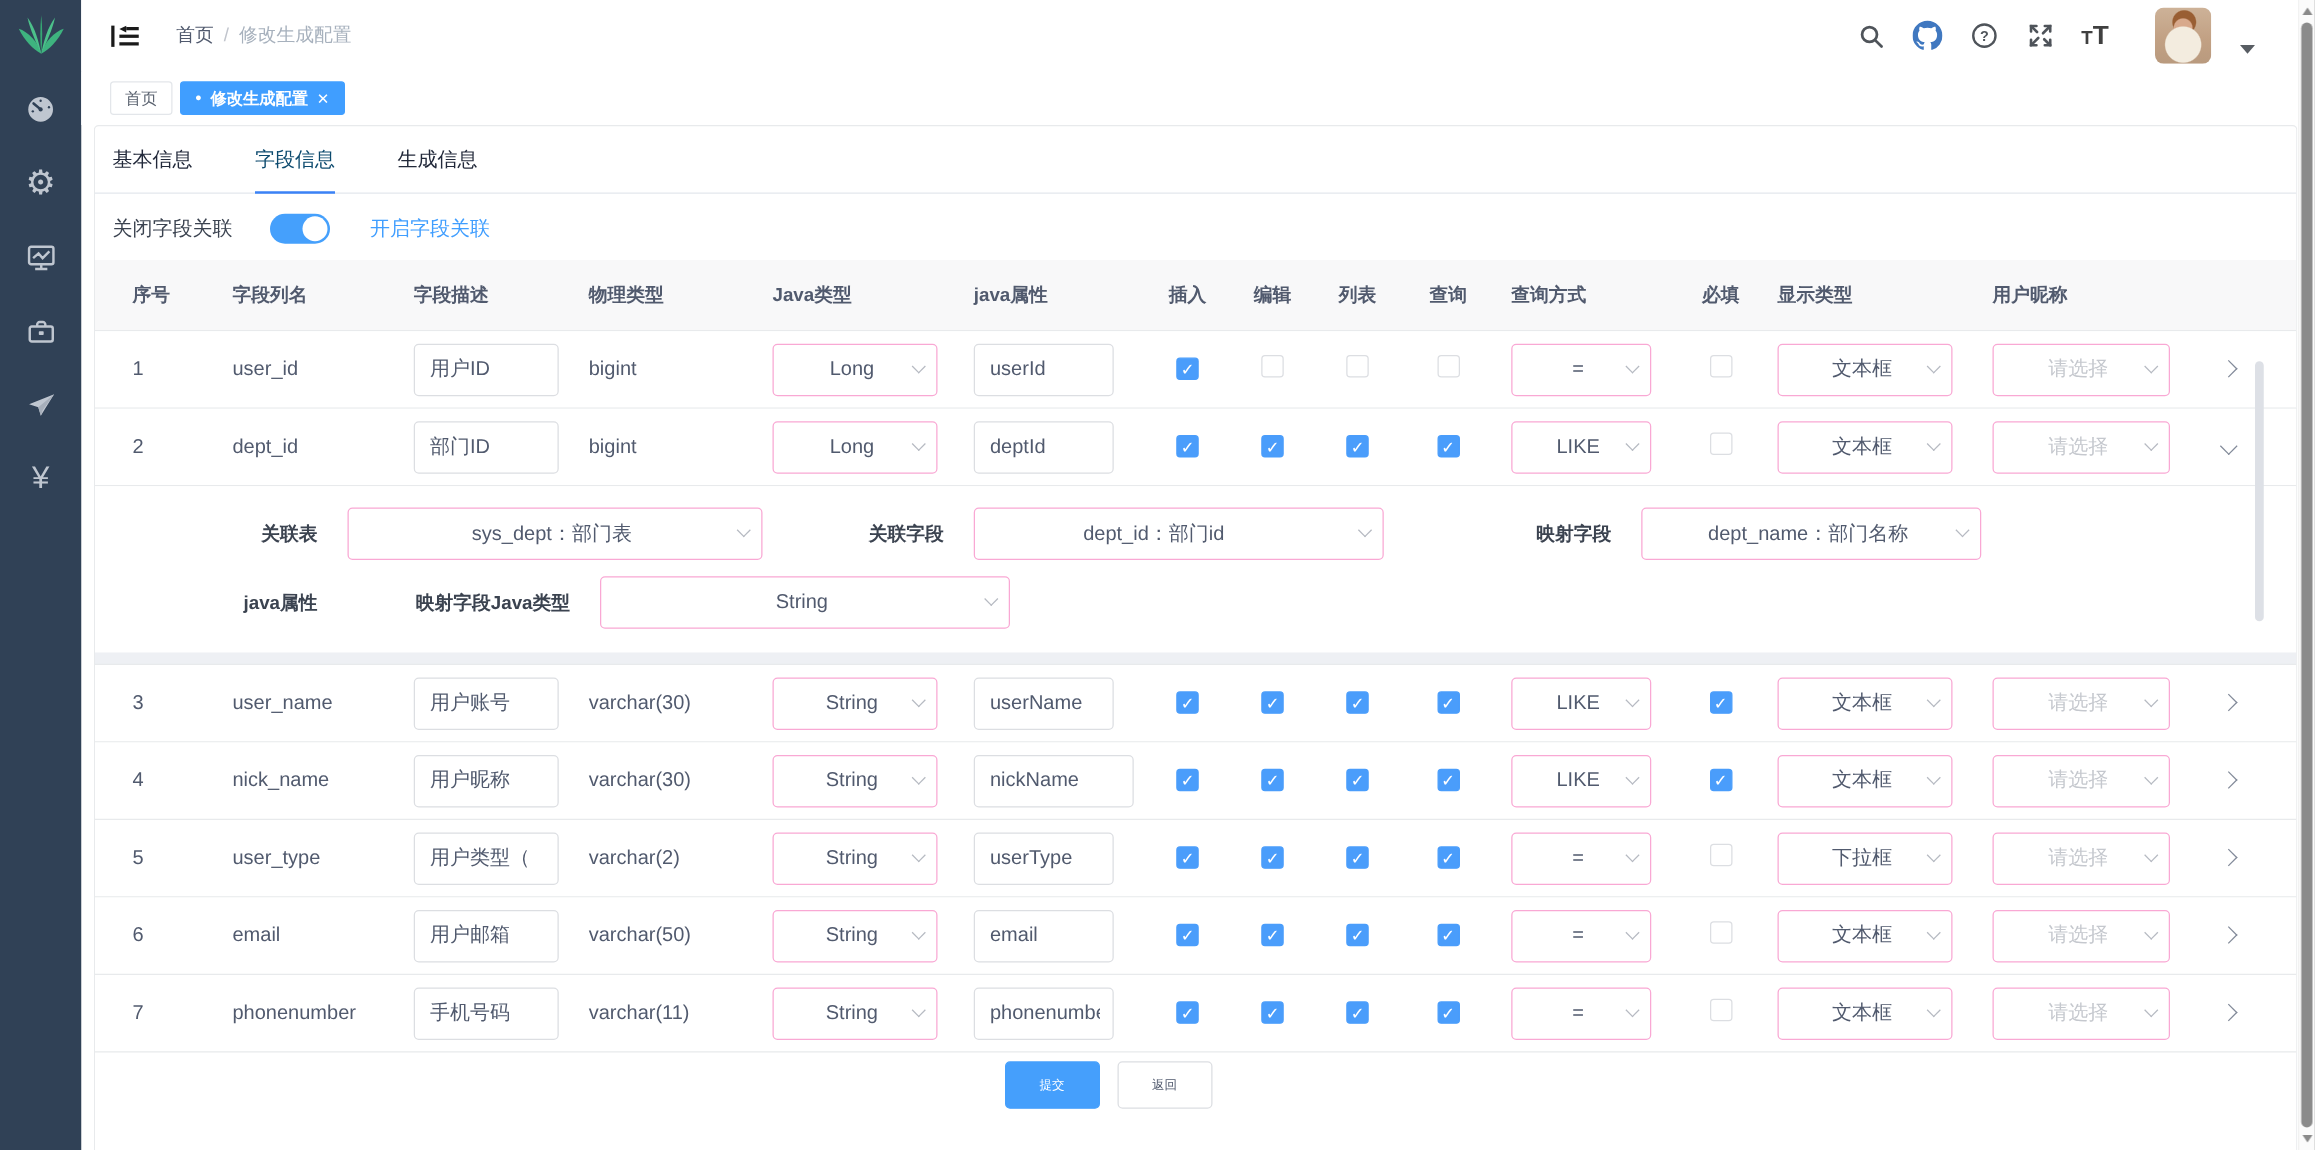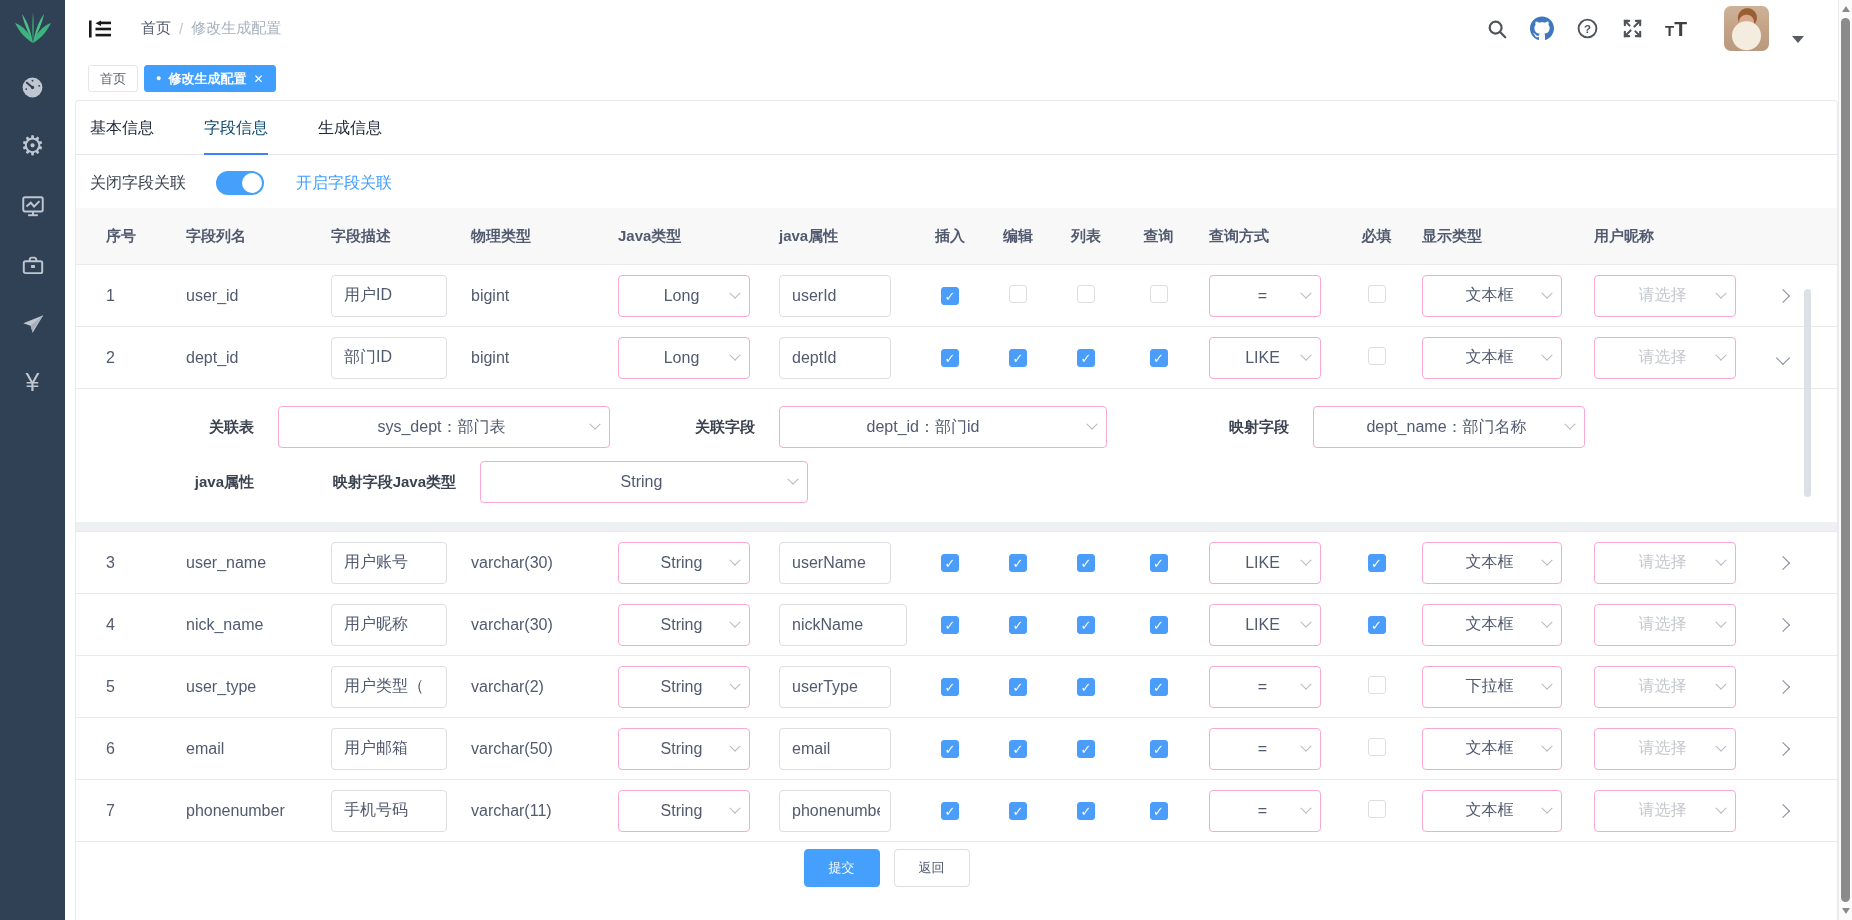--- a/index.html
+++ b/index.html
@@ -92,21 +92,21 @@
 
   
   .exp-panel { background:#fff; padding:17px 0 6px 0; }
   .exp-row { display:flex; align-items:center; margin-bottom:13px; }
   .exp-label { font-weight:700; font-size:15px; color:#3b4350; text-align:right; margin-right:24px;
     white-space:nowrap; overflow:hidden; }
   .exp-gap { height:10px; background:#eef0f4; border-bottom:1px solid #e8eaec; }
 
   
   .footer { display:flex; justify-content:center; gap:14px; padding:7px 140px 0 0; }
-  .btn { height:38px; width:76px; border-radius:4px; font-size:13px; font-family:inherit; cursor:pointer; }
+  .btn { height:38px; width:76px; border-radius:4px; font-size:10px; font-family:inherit; cursor:pointer; }
   .btn-primary { background:#459ffc; color:#fff; border:1px solid #459ffc; }
   .btn-default { background:#fff; color:#515a6e; border:1px solid #dcdee2; }
 
   
   .inner-scroll { position:absolute; top:188px; right:26px; width:7px; height:208px;
     background:#dde0e6; border-radius:4px; cursor:pointer; }
   .page-scrollbar { position:fixed; top:0; right:0; width:14px; height:100%; background:#fbfbfb;
     border-left:1px solid #ececec; z-index:50; }
   .ps-up, .ps-down { position:absolute; left:0; width:100%; height:14px; display:flex;
     align-items:center; justify-content:center; cursor:pointer; }

